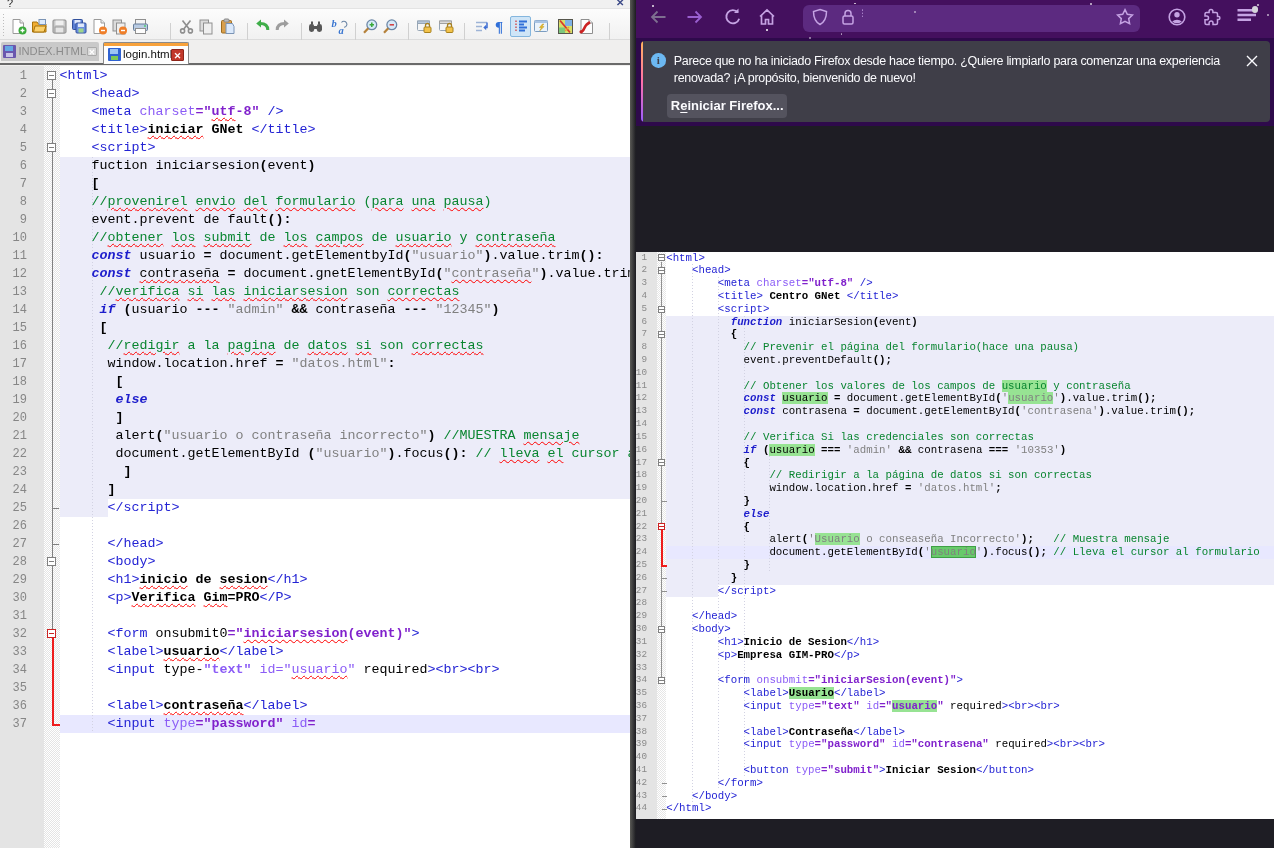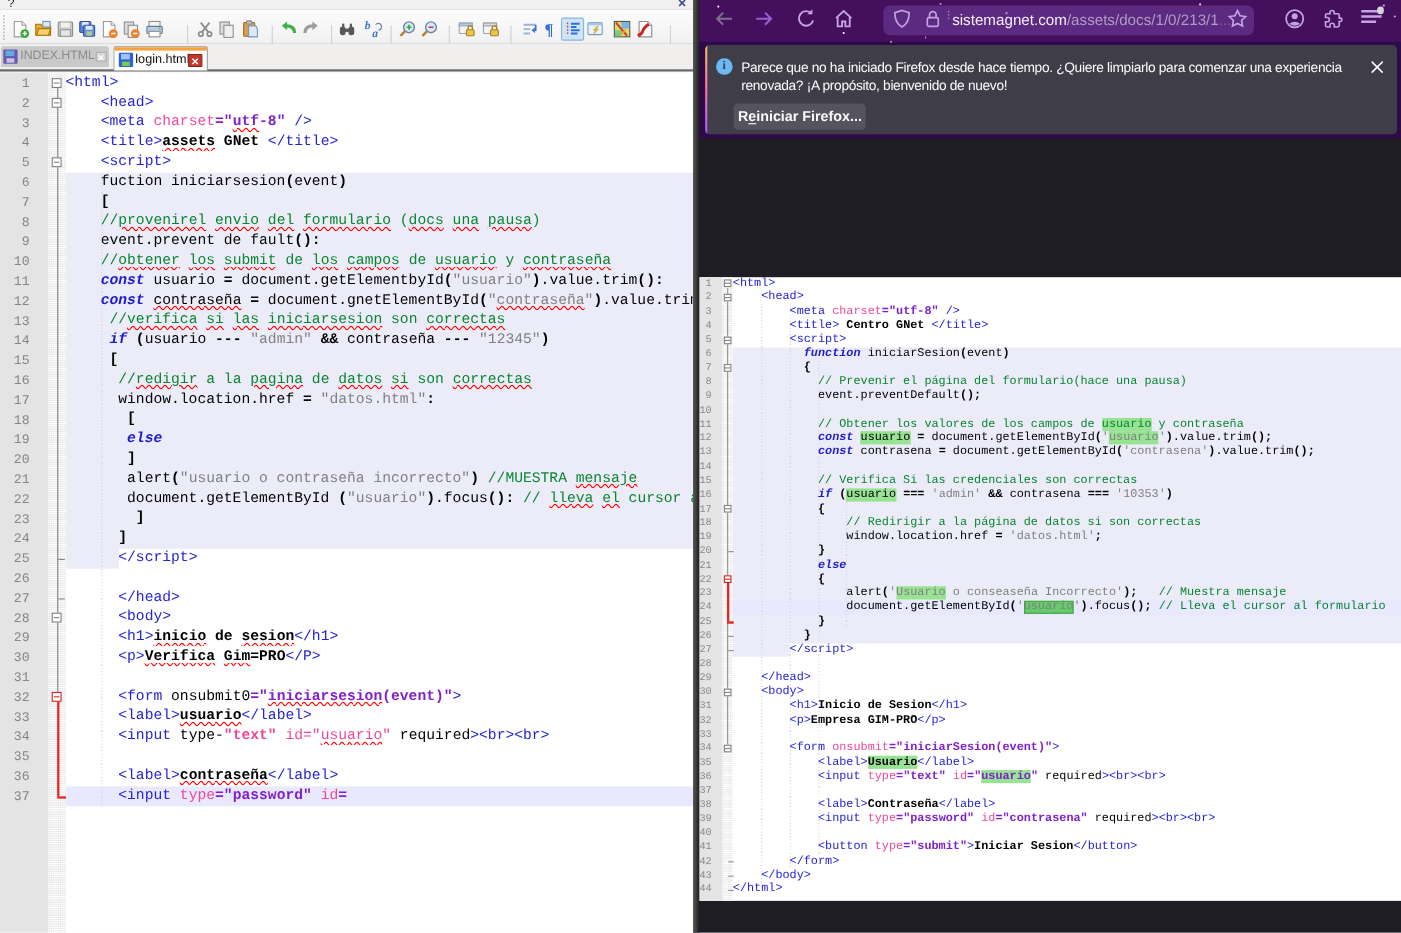--- a/index.html
+++ b/index.html
@@ -3,21 +3,21 @@
 *{margin:0;padding:0;box-sizing:border-box}
 html,body{width:1274px;height:848px;overflow:hidden;background:#fff;font-family:"Liberation Sans",sans-serif}
 #stage{position:relative;width:1274px;height:848px;overflow:hidden}
 .abs{position:absolute}
 pre{position:absolute;margin:0;white-space:pre;font-family:"Liberation Mono",monospace;font-variant-ligatures:none}
 #lcode{left:59.5px;top:0.5px;font-size:13.33px;line-height:18px;color:#000}
 #lnums{left:0;top:0.5px;width:27px;text-align:right;font-size:12px;line-height:18px;color:#868686}
 #rcode{left:666.2px;top:251.5px;font-size:10.75px;line-height:12.81px;color:#000}
 #rnums{left:610px;top:251.5px;width:37px;text-align:right;font-size:9.3px;line-height:12.81px;color:#8a8a8a}
 .t{color:#2323d4}
-.a{color:#ec4899}
+.a{color:#8b5cf6}
 .v{color:#8021cc;font-weight:bold}
 .k{color:#1d1dcc;font-weight:bold;font-style:italic}
 .s{color:#808080}
 .c{color:#098530}
 .o{font-weight:bold}
 b{font-weight:bold;color:#000}
 .sq{text-decoration:underline;text-decoration-style:wavy;text-decoration-color:#f00;text-decoration-thickness:1px;text-underline-offset:2px}
 .hl{background:#97e393}
 .hd{background:#67ca6b;box-shadow:0 0 0 1px #3f9f46 inset}
 .fbox{position:absolute;width:9px;height:9px;background:#fff;border:1px solid #808080;z-index:6}
@@ -246,25 +246,25 @@
 31
 32
 33
 34
 35
 36
 37</pre>
         <pre id="lcode"><span class="t">&lt;html&gt;</span>
     <span class="t">&lt;head&gt;</span>
     <span class="t">&lt;meta </span><span class="a">charset</span><span class="v">="<span class="sq">utf</span>-8" </span><span class="t">/&gt;</span>
-    <span class="t">&lt;title&gt;</span><b><span class="sq">assets</span> GNet </b><span class="t">&lt;/title&gt;</span>
+    <span class="t">&lt;title&gt;</span><b><span class="sq">iniciar</span> GNet </b><span class="t">&lt;/title&gt;</span>
     <span class="t">&lt;script&gt;</span>
     fuction iniciarsesion<span class="o">(</span>event<span class="o">)</span>
     <span class="o">[</span>
-    <span class="c">//<span class="sq">provenirel</span> <span class="sq">envio</span> <span class="sq">del</span> <span class="sq">formulario</span> (<span class="sq">docs</span> <span class="sq">una</span> <span class="sq">pausa</span>)</span>
+    <span class="c">//<span class="sq">provenirel</span> <span class="sq">envio</span> <span class="sq">del</span> <span class="sq">formulario</span> (<span class="sq">para</span> <span class="sq">una</span> <span class="sq">pausa</span>)</span>
     event.prevent de fault<span class="o">():</span>
     <span class="c">//<span class="sq">obtener</span> <span class="sq">los</span> <span class="sq">submit</span> de <span class="sq">los</span> <span class="sq">campos</span> de <span class="sq">usuario</span> y <span class="sq">contraseña</span></span>
     <span class="k">const</span> usuario <span class="o">=</span> document.getElementbyId<span class="o">(</span><span class="s">"usuario"</span><span class="o">)</span>.value.trim<span class="o">():</span>
     <span class="k">const</span> <span class="sq">contraseña</span> <span class="o">=</span> document.gnetElementById<span class="o">(</span><span class="s">"<span class="sq">contraseña</span>"</span><span class="o">)</span>.value.trim<span class="o">():</span>
      <span class="c">//<span class="sq">verifica</span> <span class="sq">si</span> <span class="sq">las</span> <span class="sq">iniciarsesion</span> son <span class="sq">correctas</span></span>
      <span class="k">if</span> <span class="o">(</span>usuario <span class="o">---</span> <span class="s">"admin"</span> <span class="o">&amp;&amp;</span> contraseña <span class="o">---</span> <span class="s">"12345"</span><span class="o">)</span>
      <span class="o">[</span>
       <span class="c">//<span class="sq">redigir</span> a la <span class="sq">pagina</span> de <span class="sq">datos</span> <span class="sq">si</span> son <span class="sq">correctas</span></span>
       window.location.href <span class="o">=</span> <span class="s">"datos.html"</span><span class="o">:</span>
        <span class="o">[</span>
@@ -308,21 +308,20 @@
       </svg>
       <div class="abs" style="left:172.9px;top:4.5px;width:337.6px;height:27px;background:#5c2a80;border-radius:6px"></div>
       <svg class="abs" style="left:181px;top:7.6px" width="18" height="18" viewBox="0 0 18 18" fill="none">
         <path d="M9 1.5 L15.5 3.5 C15.5 9 14.5 13.5 9 16.5 C3.5 13.5 2.5 9 2.5 3.5 Z" stroke="#c5a3e3" stroke-width="1.5"></path>
       </svg>
       <svg class="abs" style="left:209px;top:7.6px" width="18" height="18" viewBox="0 0 18 18" fill="none">
         <rect x="4" y="8" width="10" height="8" rx="1.5" stroke="#c5a3e3" stroke-width="1.5"></rect>
         <path d="M6 8 V5.5 a3 3 0 0 1 6 0 V8" stroke="#c5a3e3" stroke-width="1.5"></path>
       </svg>
       <div class="abs" style="left:228px;top:8px;font-size:9px;color:#c5a3e3">⋮</div>
-      <div class="abs" style="left:235.6px;top:4.5px;height:27px;line-height:27px;font-size:13.8px;color:#f4edfa;white-space:nowrap">sistemagnet.com<span style="color:#af9cc4">/assets/docs/1/0/213/1</span><span style="color:#7c6597">...</span></div>
       <svg class="abs" style="left:485px;top:7px" width="20" height="20" viewBox="0 0 20 20" fill="none">
         <path d="M10 2.6 L12.3 7.3 L17.4 8 L13.7 11.6 L14.6 16.7 L10 14.3 L5.4 16.7 L6.3 11.6 L2.6 8 L7.7 7.3 Z" stroke="#c5a3e3" stroke-width="1.5"></path>
       </svg>
       <svg class="abs" style="left:537px;top:7px" width="20" height="20" viewBox="0 0 20 20" fill="none">
         <circle cx="10" cy="10" r="7.8" stroke="#c5a3e3" stroke-width="1.6"></circle>
         <circle cx="10" cy="7.8" r="2.7" fill="#c5a3e3"></circle>
         <path d="M5.2 14.5 a6 4.5 0 0 1 9.6 0 a7.8 7.8 0 0 1 -9.6 0 Z" fill="#c5a3e3"></path>
       </svg>
       <svg class="abs" style="left:573px;top:7px" width="20" height="20" viewBox="0 0 20 20" fill="none">
         <path d="M8 2.5 c1.4 0 1.9 1 1.9 1.9 V5.5 H13 a1.5 1.5 0 0 1 1.5 1.5 v2.5 h1.2 c1.6 0 1.6 3 0 3 H14.5 V16 a1.5 1.5 0 0 1 -1.5 1.5 H10 v-1.6 c0-1.2-.8-1.8-1.9-1.8 -1.1 0 -2 .6 -2 1.8 V17.5 H3.5 A1.5 1.5 0 0 1 2 16 V12.8 h1.7 c1.2 0 1.8-.8 1.8-1.9 0-1.1-.6-2-1.8-2 H2 V6.9 A1.5 1.5 0 0 1 3.5 5.5 H6.1 V4.4 c0-1 .5-1.9 1.9-1.9 Z" stroke="#c5a3e3" stroke-width="1.5"></path>

